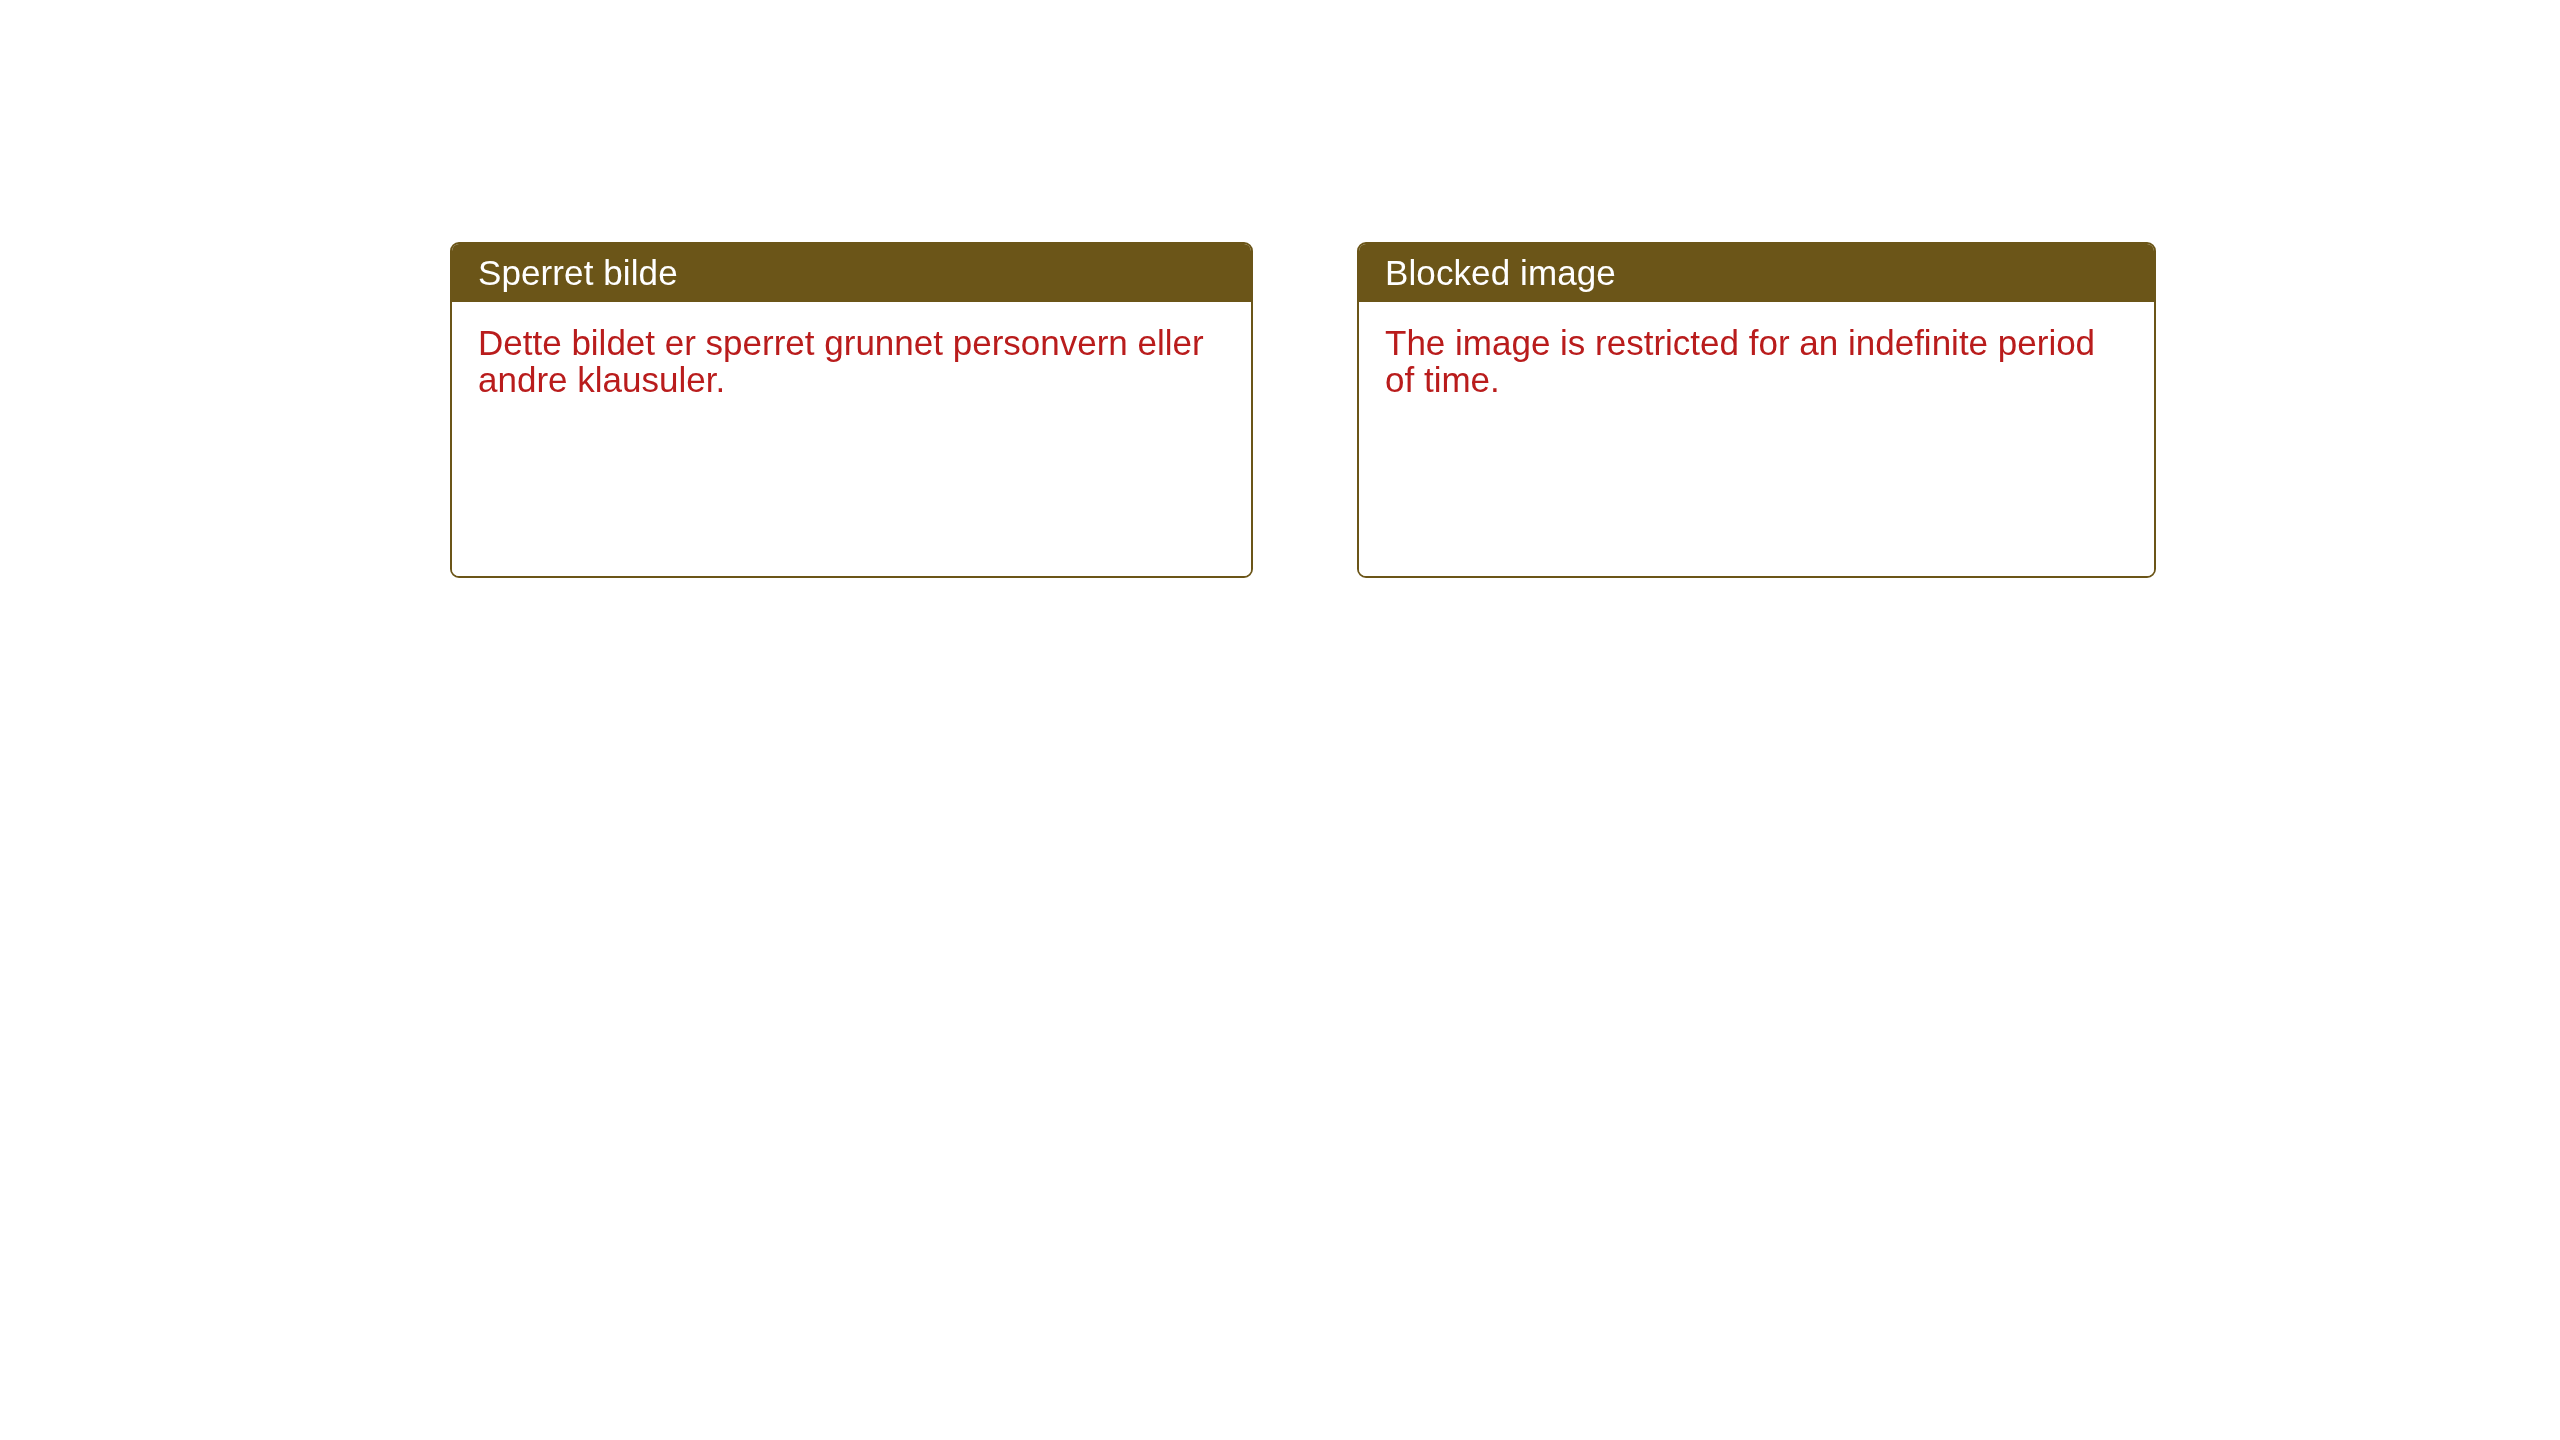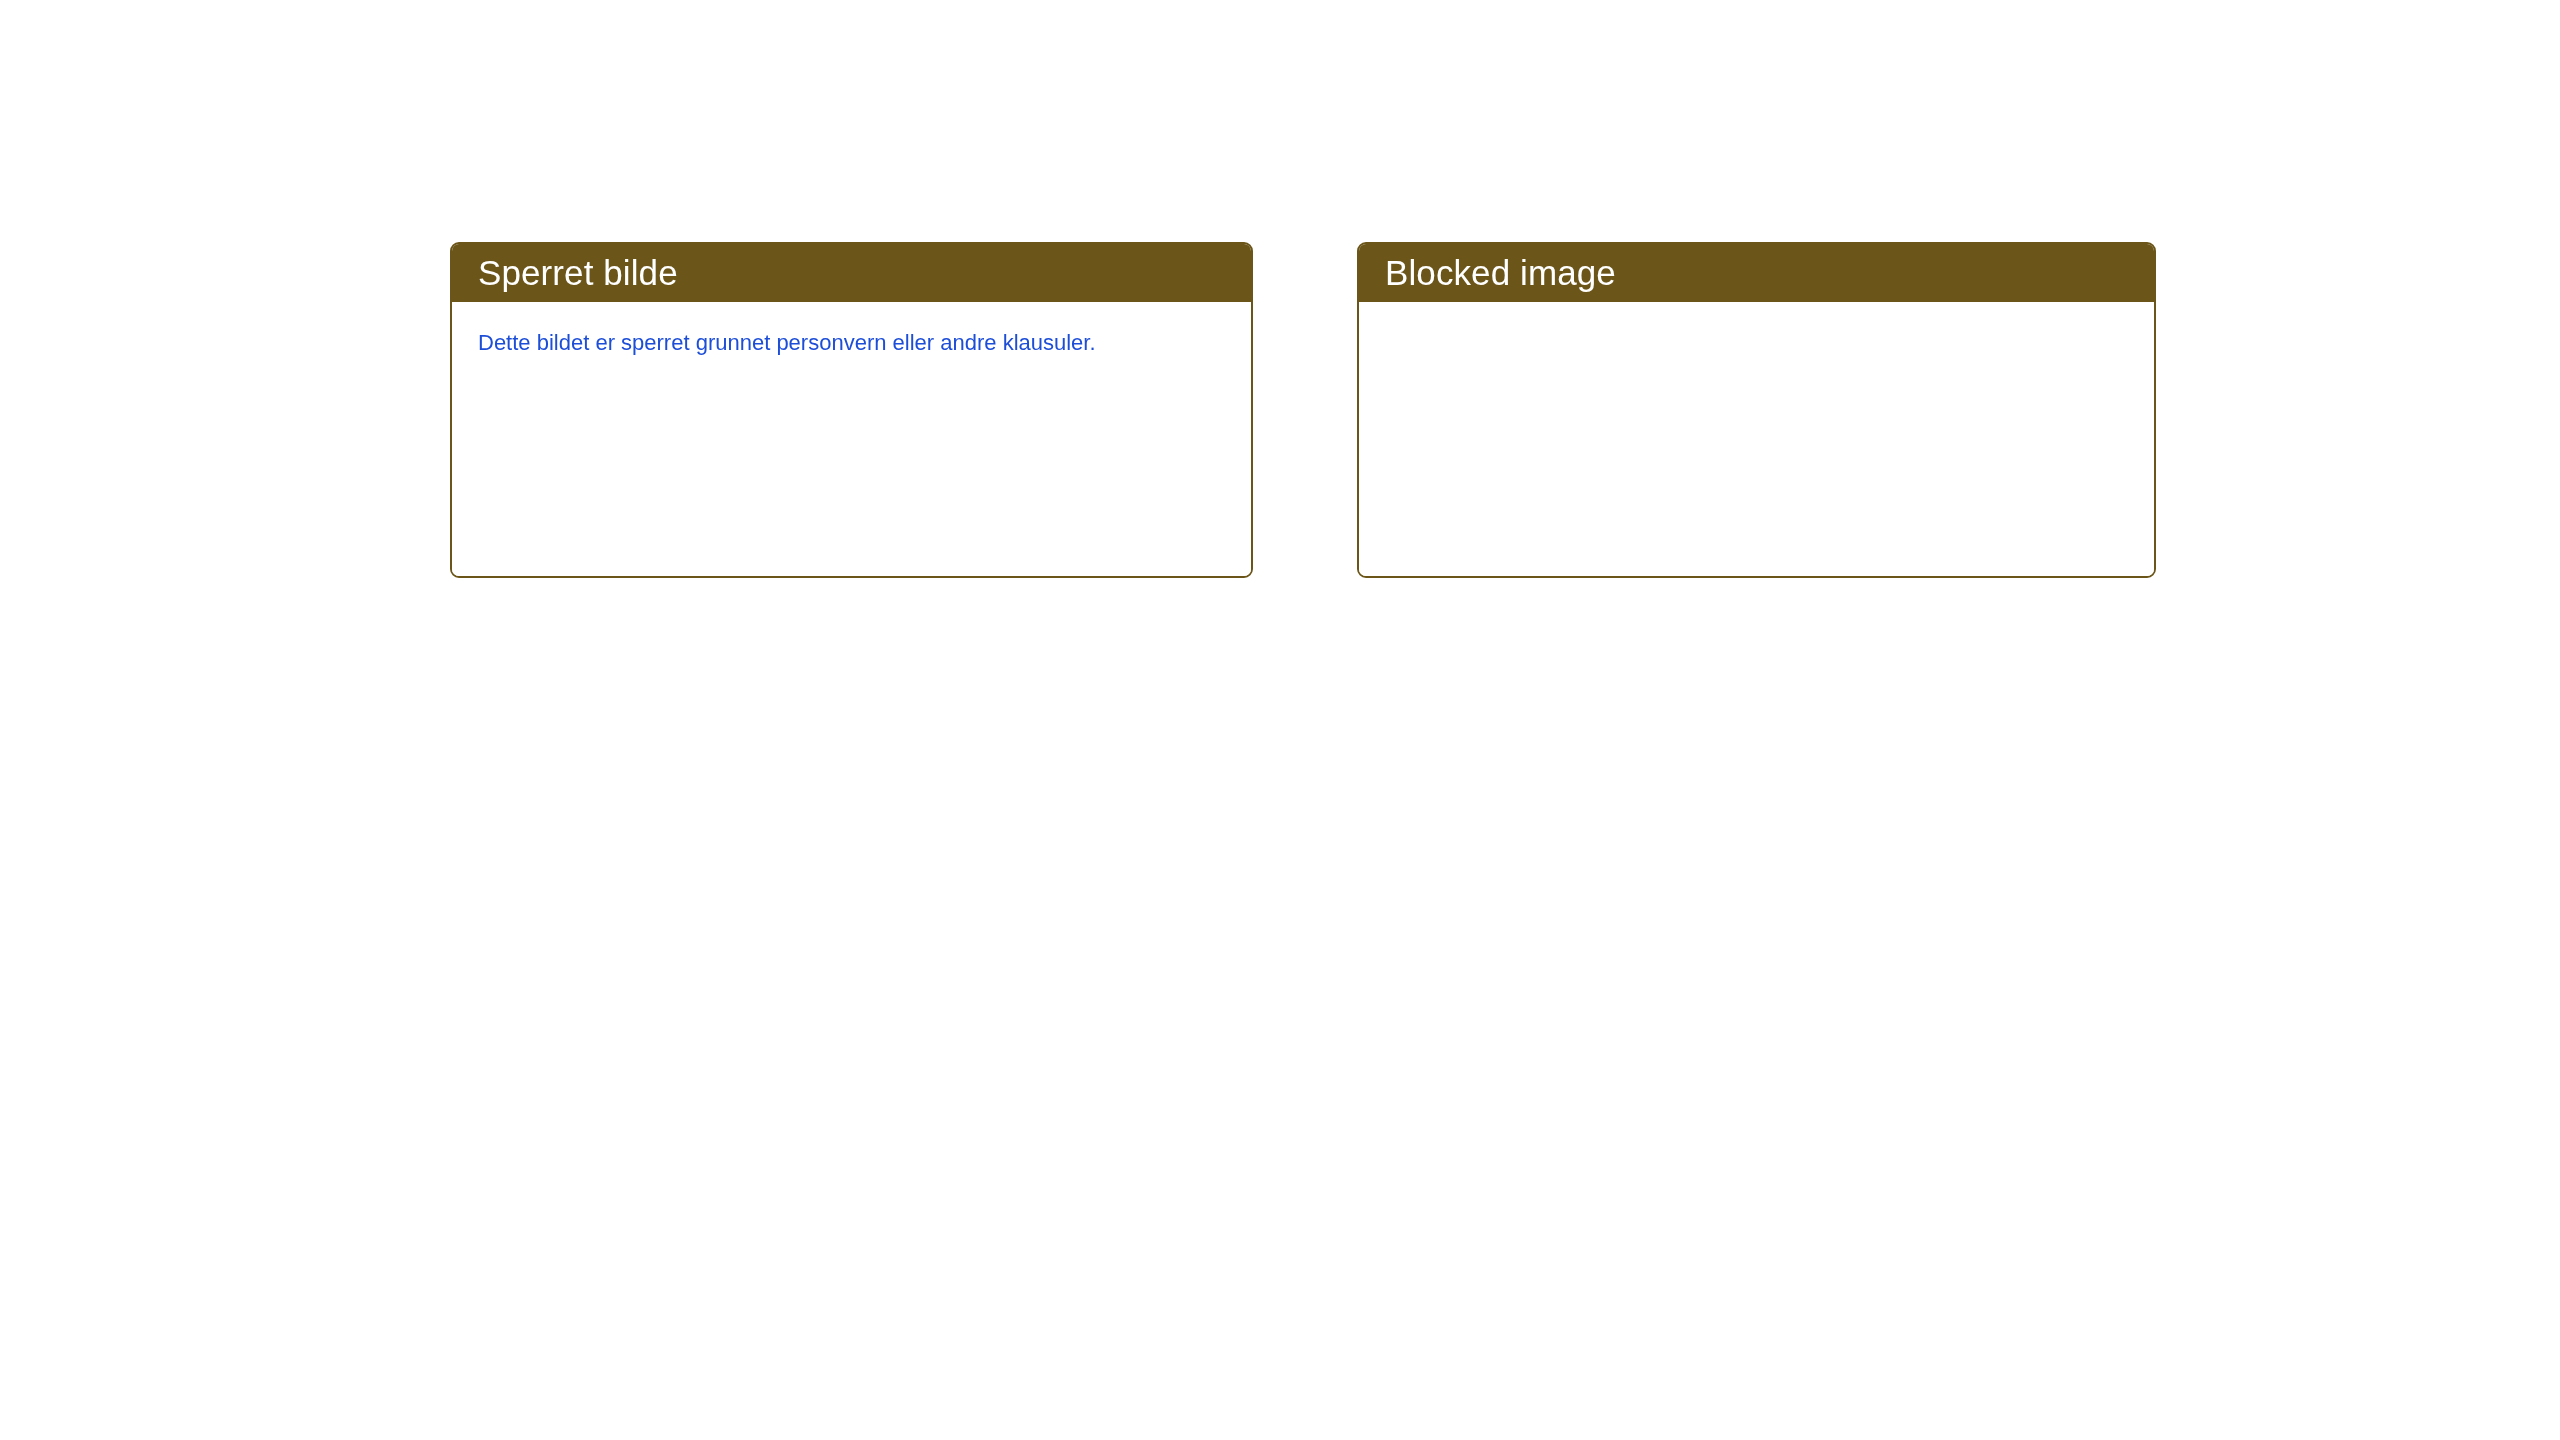--- a/index.html
+++ b/index.html
@@ -58,22 +58,22 @@
   }
 
   .notice-body {
     box-sizing: border-box;
     padding: 22px 26px 0 26px;
     background: #ffffff;
     height: calc(100% - 58px);
   }
 
   .notice-paragraph {
-    color: #1d4ed8;
-    font-size: 22px;
+    color: #b91c1c;
+    font-size: 35px;
     line-height: 37px;
     font-weight: 400;
     margin: 0;
   }
 
   .notice-paragraph + .notice-paragraph {
     margin-top: 37px;
   }
 </style>
 </head>
@@ -88,16 +88,17 @@
     <div class="notice-body">
       <p class="notice-paragraph">Dette bildet er sperret grunnet personvern eller andre klausuler.</p>
     </div>
   </section>
 
   <section class="notice-card" id="card-en">
     <div class="notice-header">
       <h1 class="notice-title">Blocked image</h1>
     </div>
     <div class="notice-body">
+      <p class="notice-paragraph">The image is restricted for an indefinite period of time.</p>
     </div>
   </section>
 
 </div>
 
 </body></html>

